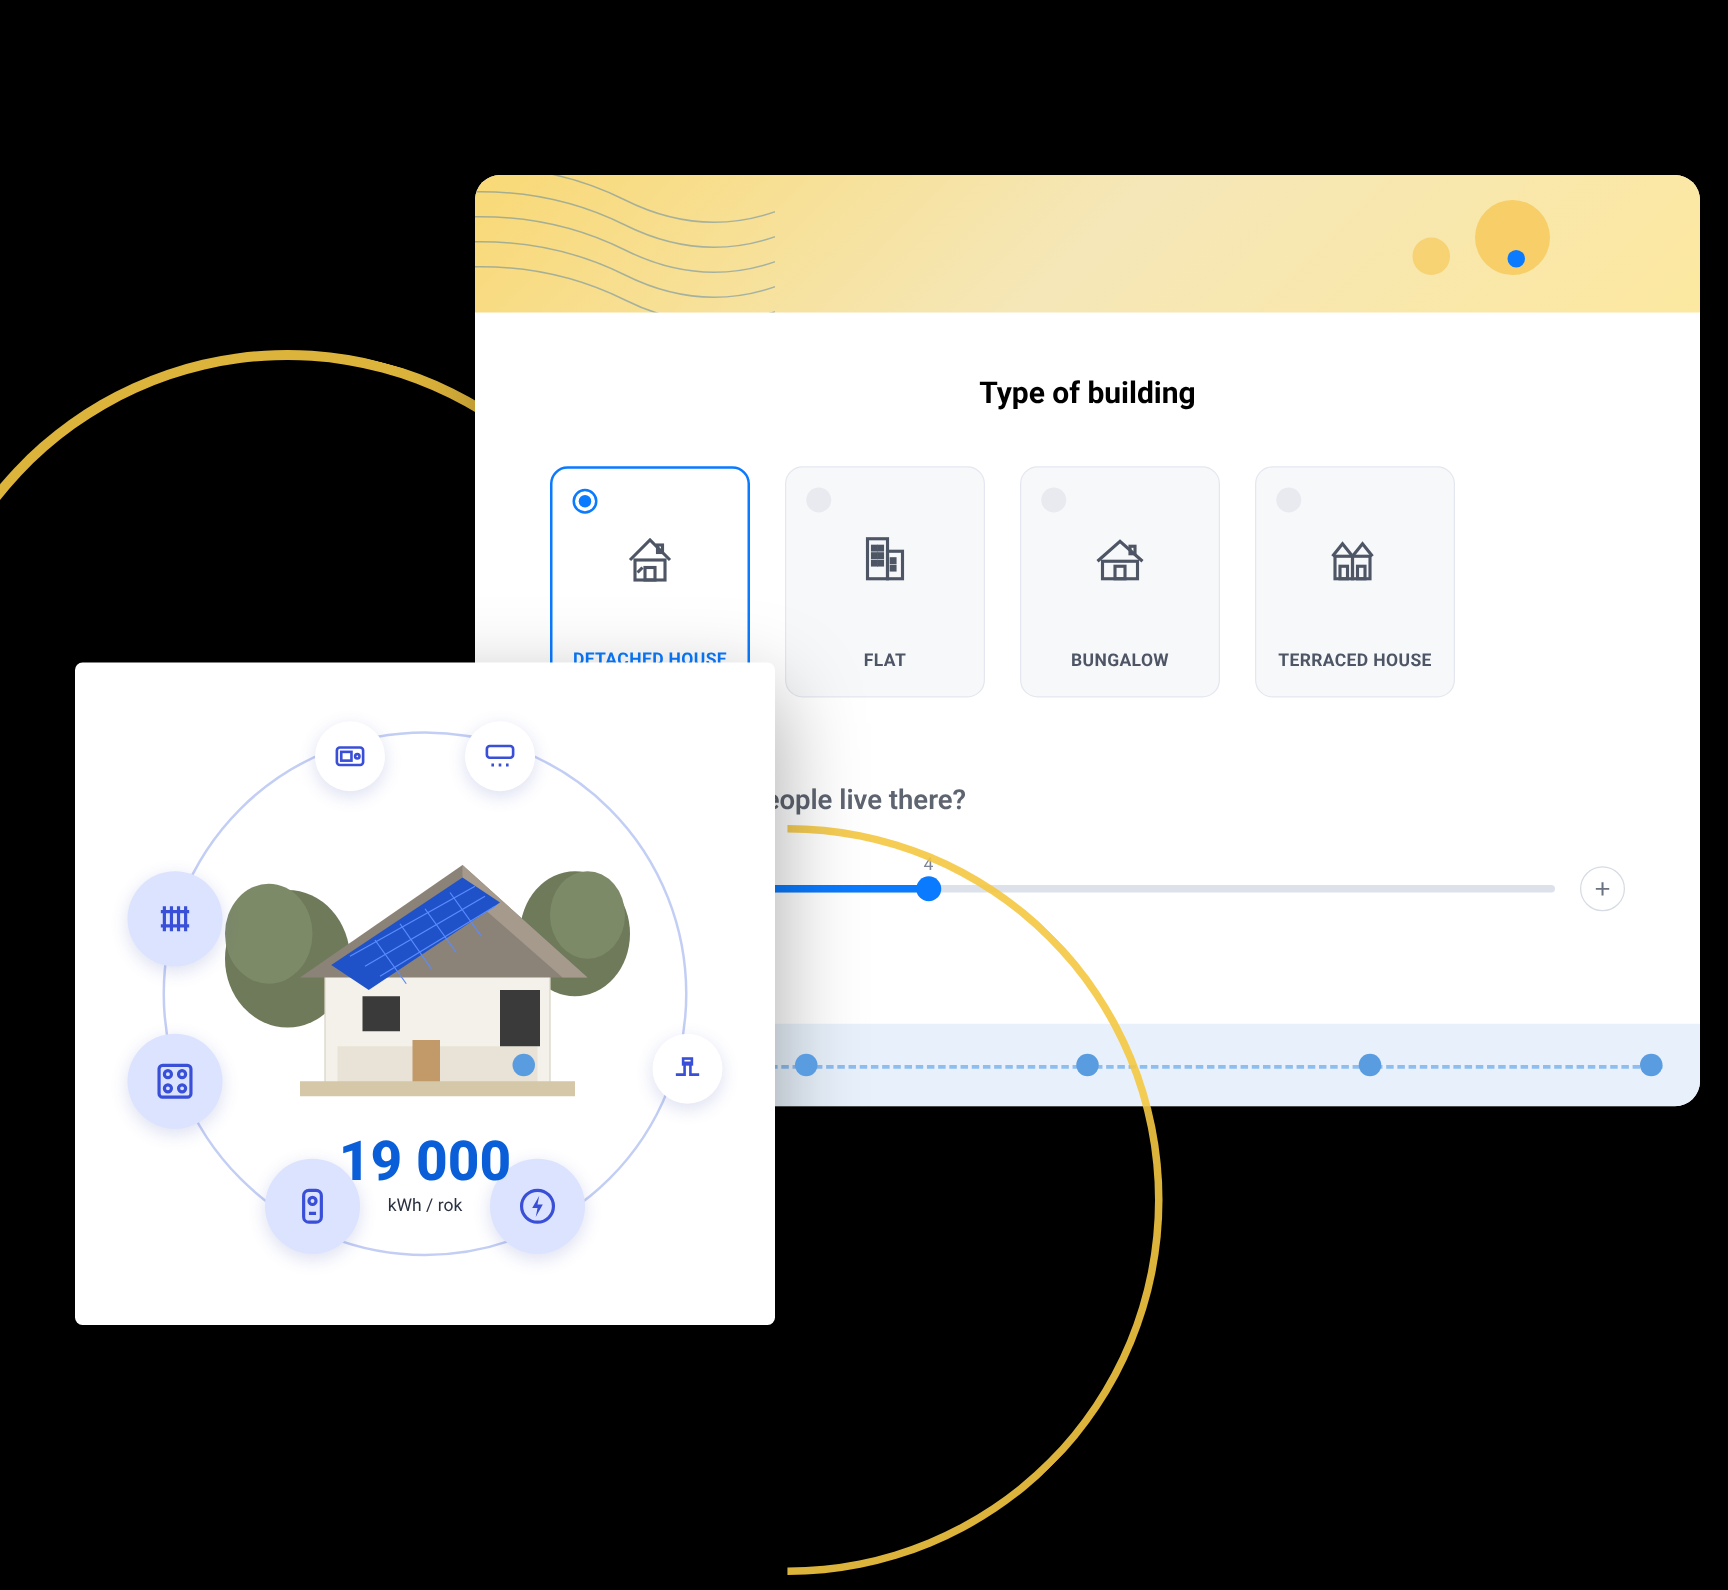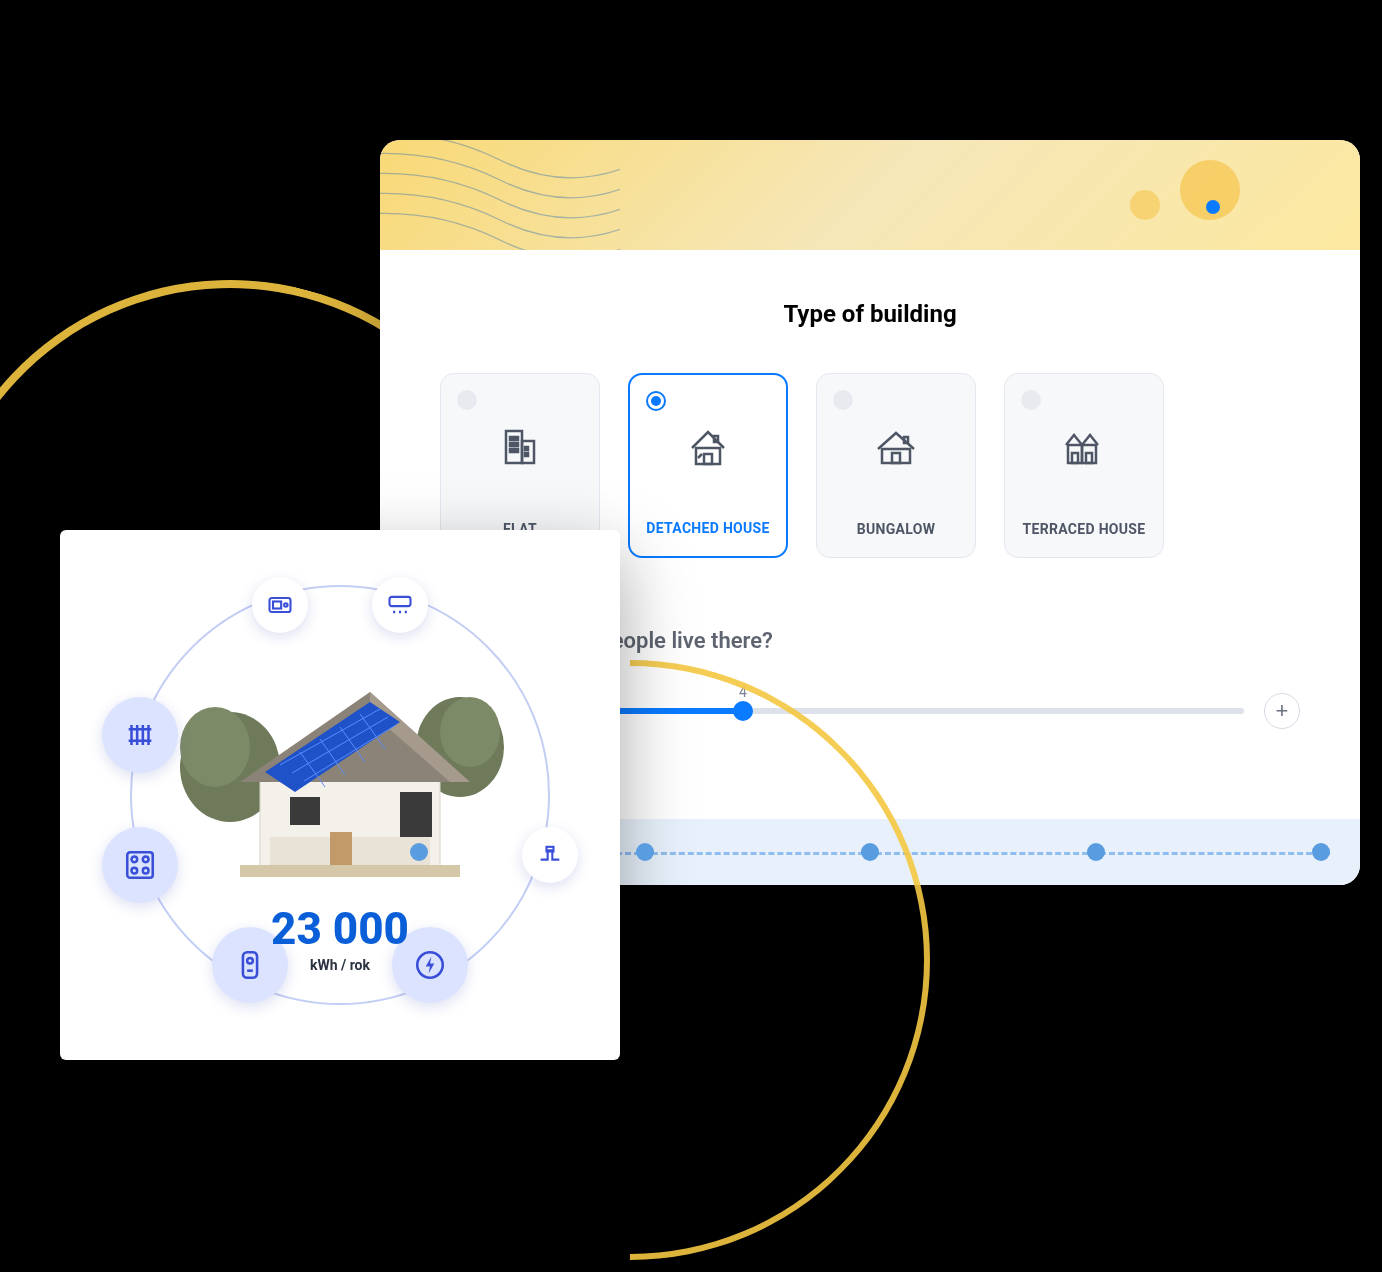--- a/index.html
+++ b/index.html
@@ -289,21 +289,21 @@
       transform: translateX(-50%);
       text-align: center;
     }
     .energy-number {
       font-size: 44px;
       font-weight: 800;
       color: #0a5fd8;
     }
     .energy-unit {
       font-size: 14px;
-      font-weight: 700;
+      font-weight: 400;
       color: #2a3140;
       margin-top: 2px;
     }
 
     
     .house-svg {
       position: absolute;
       top: 50px; left: 50%;
       transform: translateX(-50%);
       width: 340px; height: 260px;
@@ -322,53 +322,53 @@
       <path d="M-20,60 Q80,40 160,80 T320,70"></path>
       <path d="M-20,80 Q80,60 160,100 T320,90"></path>
       <path d="M-20,100 Q80,80 160,120 T320,110"></path>
     </svg>
     <div class="deco-dot-blue"></div>
   </div>
   <div class="config-body">
     <div class="section-title">Type of building</div>
 
     <div class="option-row">
+      <div class="option-card selected">
+        <div class="option-radio"></div>
+        <div class="option-icon">
+          <svg viewBox="0 0 48 48" fill="none" stroke="#4e5666" stroke-width="2.5">
+            <path d="M8 24 L24 8 L40 24"></path>
+            <rect x="12" y="24" width="24" height="16"></rect>
+            <rect x="20" y="30" width="8" height="10"></rect>
+            <rect x="30" y="12" width="4" height="6"></rect>
+            <path d="M14 34 L18 30"></path>
+          </svg>
+        </div>
+        <div class="option-label">DETACHED HOUSE</div>
+      </div>
+
       <div class="option-card">
         <div class="option-radio"></div>
         <div class="option-icon">
           <svg viewBox="0 0 48 48" fill="none" stroke="#4e5666" stroke-width="2.5">
             <rect x="10" y="8" width="16" height="32"></rect>
             <rect x="26" y="18" width="12" height="22"></rect>
             <rect x="14" y="14" width="3" height="3" fill="#4e5666"></rect>
             <rect x="19" y="14" width="3" height="3" fill="#4e5666"></rect>
             <rect x="14" y="20" width="3" height="3" fill="#4e5666"></rect>
             <rect x="19" y="20" width="3" height="3" fill="#4e5666"></rect>
             <rect x="14" y="26" width="3" height="3" fill="#4e5666"></rect>
             <rect x="19" y="26" width="3" height="3" fill="#4e5666"></rect>
             <rect x="29" y="24" width="3" height="3" fill="#4e5666"></rect>
             <rect x="29" y="30" width="3" height="3" fill="#4e5666"></rect>
           </svg>
         </div>
         <div class="option-label">FLAT</div>
       </div>
 
-      <div class="option-card selected">
-        <div class="option-radio"></div>
-        <div class="option-icon">
-          <svg viewBox="0 0 48 48" fill="none" stroke="#4e5666" stroke-width="2.5">
-            <path d="M8 24 L24 8 L40 24"></path>
-            <rect x="12" y="24" width="24" height="16"></rect>
-            <rect x="20" y="30" width="8" height="10"></rect>
-            <rect x="30" y="12" width="4" height="6"></rect>
-            <path d="M14 34 L18 30"></path>
-          </svg>
-        </div>
-        <div class="option-label">DETACHED HOUSE</div>
-      </div>
-
       <div class="option-card">
         <div class="option-radio"></div>
         <div class="option-icon">
           <svg viewBox="0 0 48 48" fill="none" stroke="#4e5666" stroke-width="2.5">
             <path d="M6 26 L24 10 L42 26"></path>
             <rect x="10" y="26" width="28" height="14"></rect>
             <rect x="20" y="30" width="8" height="10"></rect>
             <rect x="32" y="14" width="4" height="6"></rect>
           </svg>
         </div>
@@ -489,17 +489,17 @@
         </svg>
     </div>
     <div class="bubble large b-bottom-right">
       <svg viewBox="0 0 24 24" fill="none" stroke="#3a4fd8" stroke-width="1.8">
           <circle cx="12" cy="12" r="9"></circle>
           <path d="M13 6l-4 7h3l-1 5 4-7h-3z" fill="#3a4fd8" stroke="none"></path>
         </svg>
     </div>
 
     <div class="energy-value">
-      <div class="energy-number">23 000</div>
+      <div class="energy-number">19 000</div>
       <div class="energy-unit">kWh / rok</div>
     </div>
   </div>
 </div>
 
 </body></html>

